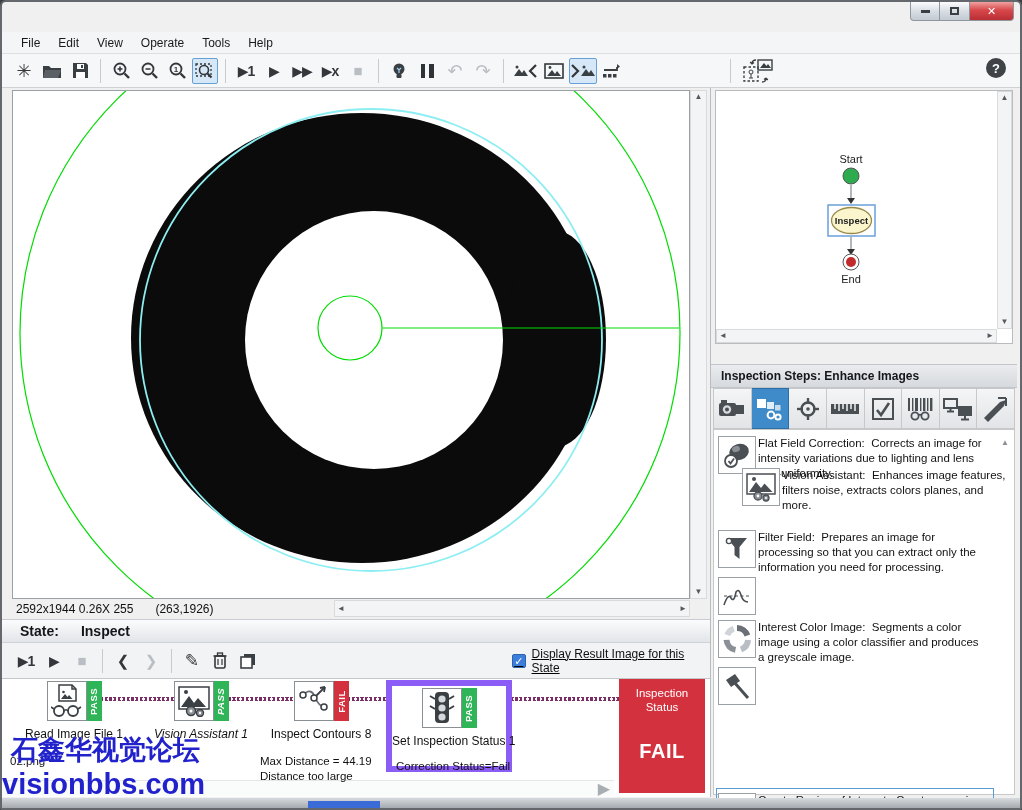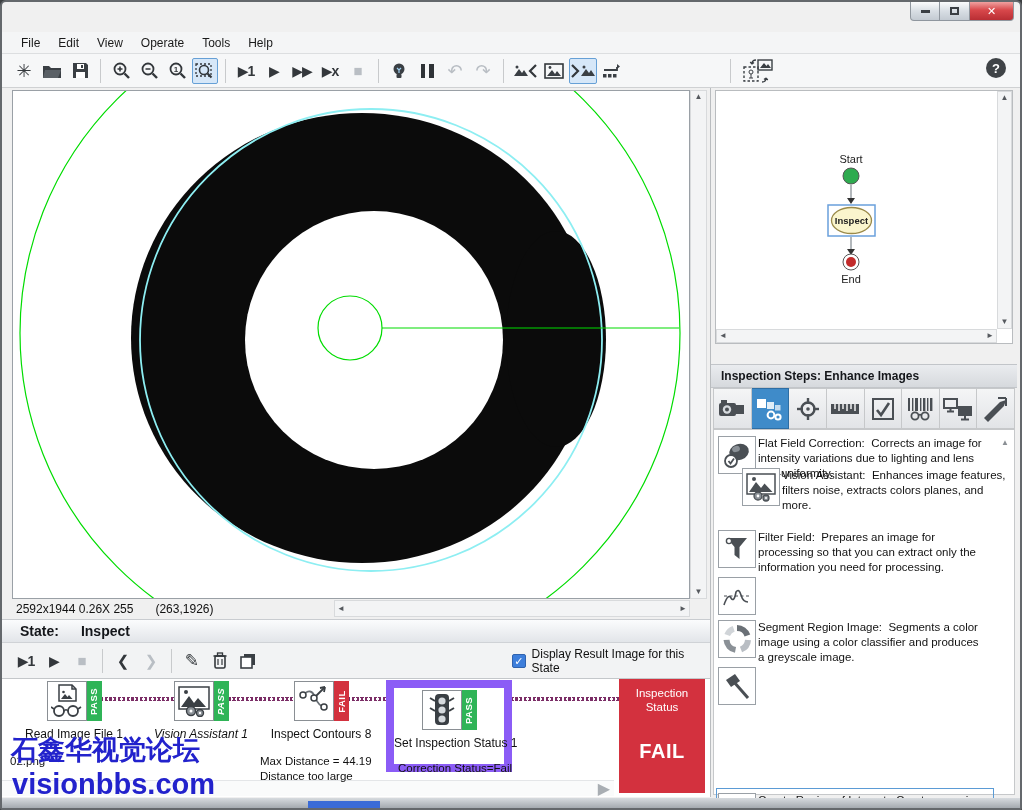--- a/index.html
+++ b/index.html
@@ -42,21 +42,21 @@
   .stateheader{left:0;top:617px;width:708px;height:24px;background:linear-gradient(#fbfcfd,#e2e5e9);border-top:1px solid #c9ccd0;border-bottom:1px solid #cfd2d6;display:flex;align-items:center;}
   .stateheader b{font-size:14px;color:#14161a;}
   .statetoolbar{left:0;top:641px;width:708px;height:35px;background:#f2f3f4;display:flex;align-items:center;padding-left:10px;}
   .chk{width:14px;height:14px;background:#3d7edb;border:1px solid #2f62ae;border-radius:2px;color:#fff;font-size:11px;line-height:13px;text-align:center;margin-right:6px;}
   .chk::after{content:"✓";}
   .chklabel{font-size:12px;color:#111;}
   
   .strip{left:0;top:676px;width:708px;height:119px;background:#fff;border-top:1px solid #c4c7ca;}
   .connector{position:absolute;left:60px;top:18px;width:560px;height:4px;background:repeating-linear-gradient(115deg,#7b2d66 0 1.5px,transparent 1.5px 4px),repeating-linear-gradient(65deg,#7b2d66 0 1.5px,transparent 1.5px 4px);z-index:0;}
   .stepcell{position:absolute;top:2px;z-index:1;text-align:center;}
-  .stepcell.seltd{border:8px solid #8b5cf6;background:#fff;}
+  .stepcell.seltd{border:6px solid #8b5cf6;background:#fff;}
   .iconrow{display:flex;justify-content:center;}
   .stepicon{width:40px;height:40px;background:#fff;border:1px solid #8a8f94;display:flex;align-items:center;justify-content:center;}
   .banner{width:15px;height:40px;display:flex;align-items:center;justify-content:center;}
   .banner span{transform:rotate(-90deg);font-size:9.5px;font-weight:bold;color:#fff;letter-spacing:0.5px;}
   .banner.pass{background:#2fb457;}
   .banner.fail{background:#d3313e;}
   .steplabel{font-size:12px;color:#111;margin-top:6px;white-space:nowrap;}
   .stepdetail{font-size:11.5px;color:#111;text-align:left;margin-top:3px;white-space:nowrap;}
   .redbox{position:absolute;left:617px;top:0;width:86px;height:114px;background:#d3313e;color:#fff;text-align:center;z-index:2;}
   .redbox .t{font-size:11.5px;line-height:14px;padding-top:7px;}
@@ -271,21 +271,21 @@
           <line x1="5" y1="7" x2="5" y2="13" stroke="#33373b" stroke-width="1.2"></line>
           <line x1="9" y1="7" x2="9" y2="13" stroke="#33373b" stroke-width="1.2"></line>
         </svg>
     </span>
     <span class="tbi">
       <svg width="16" height="16" viewBox="0 0 16 16">
           <rect x="4" y="1" width="11" height="11" fill="#3a3f44"></rect>
           <rect x="1" y="4" width="11" height="11" fill="#fff" stroke="#3a3f44" stroke-width="1.6"></rect>
         </svg>
     </span>
-    <span style="margin-left:250px;display:flex;align-items:center;">
+    <span style="margin-left:250px;display:flex;align-items:center;text-decoration:underline;">
       <span class="chk"></span>
       <span class="chklabel">Display Result Image for this State</span>
     </span>
   </div>
 
   <div class="strip abs">
     <div class="connector"></div>
 
     <div class="stepcell" style="left:8px;width:128px;">
       <div class="iconrow">
@@ -540,21 +540,21 @@
         <div class="lic">
           <svg width="30" height="30" viewBox="0 0 30 30">
               <g fill="none" stroke-width="6">
                 <path d="M15 4 a11 11 0 0 1 10.4 7.5" stroke="#6a7076"></path>
                 <path d="M26 16 a11 11 0 0 1 -7 9.5" stroke="#b9bec4"></path>
                 <path d="M13.5 25.9 a11 11 0 0 1 -9-10" stroke="#8a9096"></path>
                 <path d="M5.2 11 a11 11 0 0 1 6.5-6.3" stroke="#d0d4d8"></path>
               </g>
             </svg>
         </div>
-        <div class="ltx"><span>Segment Region Image:</span>&nbsp; <span>Segments a color image using a color classifier and produces a greyscale image.</span></div>
+        <div class="ltx"><span>Interest Color Image:</span>&nbsp; <span>Segments a color image using a color classifier and produces a greyscale image.</span></div>
       </div>
       <div class="li" style="top:237px;">
         <div class="lic">
           <svg width="30" height="30" viewBox="0 0 30 30">
               <path d="M4 9 l9-6 5 7 -9 6 z" fill="#4a4f54"></path>
               <line x1="12" y1="11" x2="26" y2="27" stroke="#4a4f54" stroke-width="3"></line>
             </svg>
         </div>
       </div>
       <div class="hlbox"></div>
@@ -570,15 +570,15 @@
       <span class="listar" style="top:8px;">▲</span>
 
     </div>
   </div>
 
   <div class="bottomframe abs">
     <div class="bluechip"></div>
   </div>
 
   <div class="wm" style="left:2px;top:730px;font-size:27px;margin-left:7px;">石鑫华视觉论坛</div>
-  <div class="wm" style="left:10px;top:766px;font-size:29px;">visionbbs.com</div>
+  <div class="wm" style="left:0;top:766px;font-size:29px;">visionbbs.com</div>
 
 </div>
 
 </body></html>

